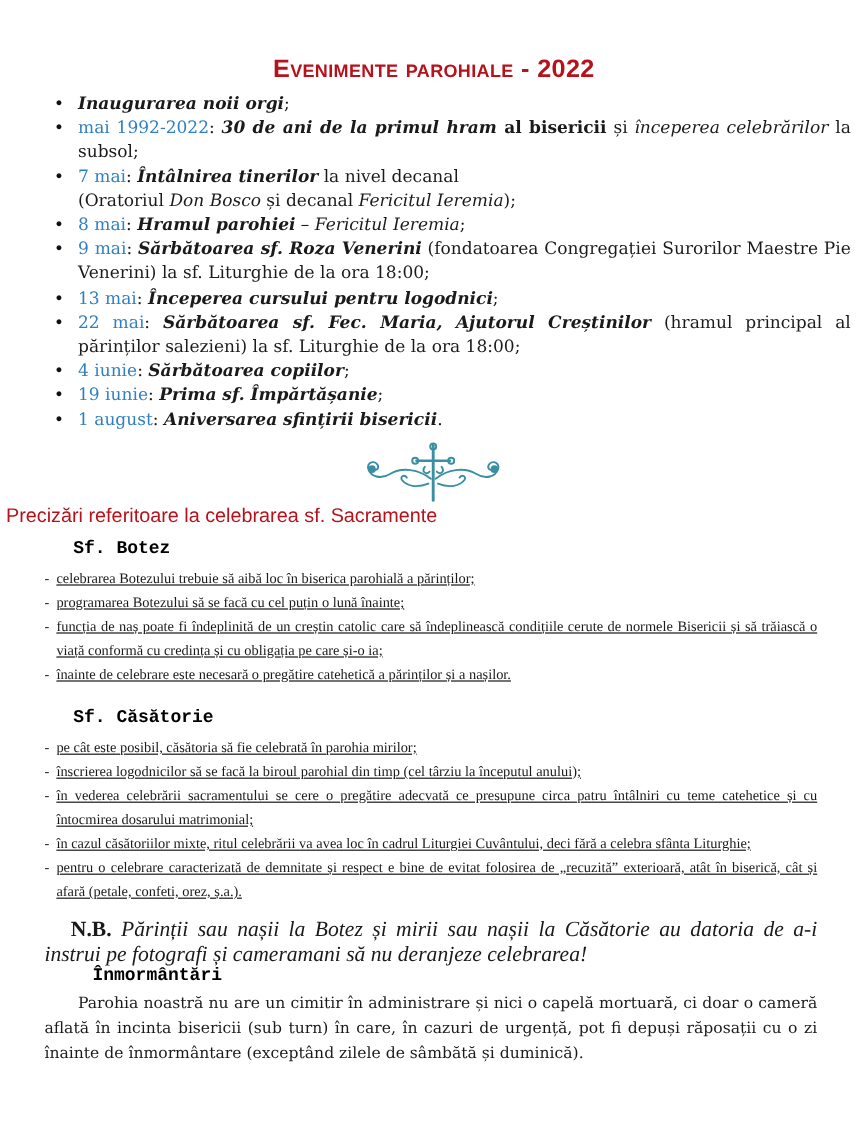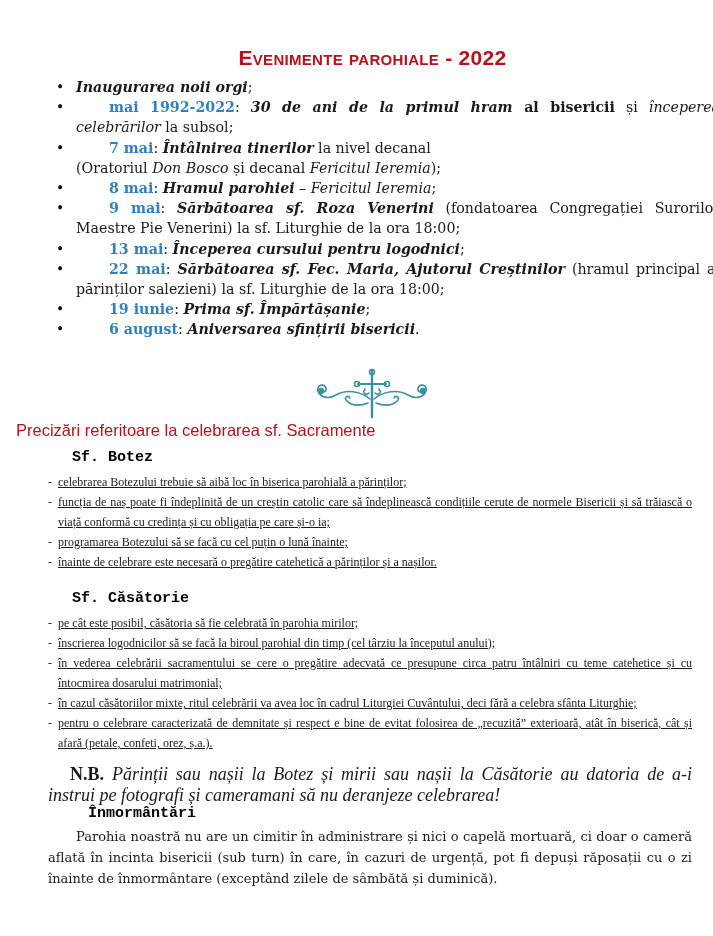--- a/index.html
+++ b/index.html
@@ -1,37 +1,37 @@
 <!DOCTYPE html>
 <html><head>
 <meta charset="utf-8">
 <style>
   html, body { margin: 0; padding: 0; background: #ffffff; }
   body {
     width: 713px; height: 936px; overflow: hidden; position: relative;
     font-family: "DejaVu Serif", serif; color: #1a1a1a;
   }
-  .page { position: absolute; left: 16px; top: 0; width: 634px; height: 936px; }
+  .page { position: absolute; left: 5px; top: 0; width: 634px; height: 936px; }
 
   .title {
     position: absolute; top: 46px; left: 0; width: 713px; text-align: center;
     font-family: "Liberation Sans", sans-serif; font-weight: bold;
     color: #b5121b; font-size: 21px; font-variant: small-caps; letter-spacing: 0.3px;
   }
 
   ul.events {
     position: absolute; top: 77px; left: 36px; width: 644px;
     margin: 0; padding: 0 0 0 24px; list-style: none;
     font-family: "DejaVu Serif", serif; font-size: 14.2px; line-height: 20.2px;
   }
   ul.events li { position: relative; }
   ul.events li::before {
     content: "•"; position: absolute; left: -20px; top: 0; font-size: 14px; color: #111;
   }
-  .date { color: #2f7fc1; font-weight: bold; margin-left: 33px; }
+  .date { color: #2f7fc1; font-weight: normal; }
   .bi { font-weight: bold; font-style: italic; }
   .b { font-weight: bold; }
   .i { font-style: italic; }
   .just { text-align: justify; }
 
   .ornament {
     position: absolute; top: 367px; left: 286px; width: 140px; height: 52px;
   }
 
   .subtitle {
@@ -76,22 +76,23 @@
   <div class="title">Evenimente parohiale - 2022</div>
 
   <ul class="events just" id="events-list">
       <li><span class="bi">Inaugurarea noii orgi</span><span>;</span></li>
       <li><span class="date">mai 1992-2022</span><span>: </span><span class="bi">30 de ani de la primul hram</span><span class="b"> al bisericii</span><span> și </span><span class="i">începerea celebrărilor</span><span> la subsol;</span></li>
       <li><span class="date">7 mai</span><span>: </span><span class="bi">Întâlnirea tinerilor</span><span> la nivel decanal</span><br><span>(Oratoriul </span><span class="i">Don Bosco</span><span> și decanal </span><span class="i">Fericitul Ieremia</span><span>);</span></li>
       <li><span class="date">8 mai</span><span>: </span><span class="bi">Hramul parohiei</span><span> – </span><span class="i">Fericitul Ieremia</span><span>;</span></li>
       <li><span class="date">9 mai</span><span>: </span><span class="bi">Sărbătoarea sf. Roza Venerini</span><span> (fondatoarea Congregației Surorilor Maestre Pie Venerini) la sf. Liturghie de la ora 18:00;</span></li>
       <li><span class="date">13 mai</span><span>: </span><span class="bi">Începerea cursului pentru logodnici</span><span>;</span></li>
       <li><span class="date">22 mai</span><span>: </span><span class="bi">Sărbătoarea sf. Fec. Maria, Ajutorul Creștinilor</span><span> (hramul principal al părinților salezieni) la sf. Liturghie de la ora 18:00;</span></li>
+      <li><span class="date">4 iunie</span><span>: </span><span class="bi">Sărbătoarea copiilor</span><span>;</span></li>
       <li><span class="date">19 iunie</span><span>: </span><span class="bi">Prima sf. Împărtășanie</span><span>;</span></li>
-      <li><span class="date">6 august</span><span>: </span><span class="bi">Aniversarea sfințirii bisericii</span><span>.</span></li>
+      <li><span class="date">1 august</span><span>: </span><span class="bi">Aniversarea sfințirii bisericii</span><span>.</span></li>
     </ul>
 
   <div class="ornament">
     <svg width="140" height="52" viewBox="0 0 140 52" fill="none" stroke="#3a8fa3" stroke-width="1.6" stroke-linecap="round">
 
       <path d="M70 4 L70 50" stroke-width="2.4"></path>
 
       <path d="M56 17 L84 17" stroke-width="2"></path>
 
       <circle cx="70" cy="5" r="2.5"></circle>
@@ -109,22 +110,22 @@
       <path d="M63 22 C60 26, 64 29, 67 26"></path>
       <path d="M77 22 C80 26, 76 29, 73 26"></path>
     </svg>
   </div>
 
   <div class="subtitle">Precizări referitoare la celebrarea sf. Sacramente</div>
 
   <div class="sec-head" style="top:449px;">Sf. Botez</div>
   <ul class="dash-list" style="top:472px;" id="botez-list">
       <li>celebrarea Botezului trebuie să aibă loc în biserica parohială a părinților;</li>
+      <li>programarea Botezului să se facă cu cel puțin o lună înainte;</li>
       <li>funcția de naș poate fi îndeplinită de un creștin catolic care să îndeplinească condițiile cerute de normele Bisericii și să trăiască o viață conformă cu credința și cu obligația pe care și-o ia;</li>
-      <li>programarea Botezului să se facă cu cel puțin o lună înainte;</li>
       <li>înainte de celebrare este necesară o pregătire catehetică a părinților și a nașilor.</li>
     </ul>
 
   <div class="sec-head" style="top:590px;">Sf. Căsătorie</div>
   <ul class="dash-list" style="top:613px;" id="casatorie-list">
       <li>pe cât este posibil, căsătoria să fie celebrată în parohia mirilor;</li>
       <li>înscrierea logodnicilor să se facă la biroul parohial din timp (cel târziu la începutul anului);</li>
       <li>în vederea celebrării sacramentului se cere o pregătire adecvată ce presupune circa patru întâlniri cu teme catehetice și cu întocmirea dosarului matrimonial;</li>
       <li>în cazul căsătoriilor mixte, ritul celebrării va avea loc în cadrul Liturgiei Cuvântului, deci fără a celebra sfânta Liturghie;</li>
       <li>pentru o celebrare caracterizată de demnitate și respect e bine de evitat folosirea de „recuzită” exterioară, atât în biserică, cât și afară (petale, confeti, orez, ș.a.).</li>

